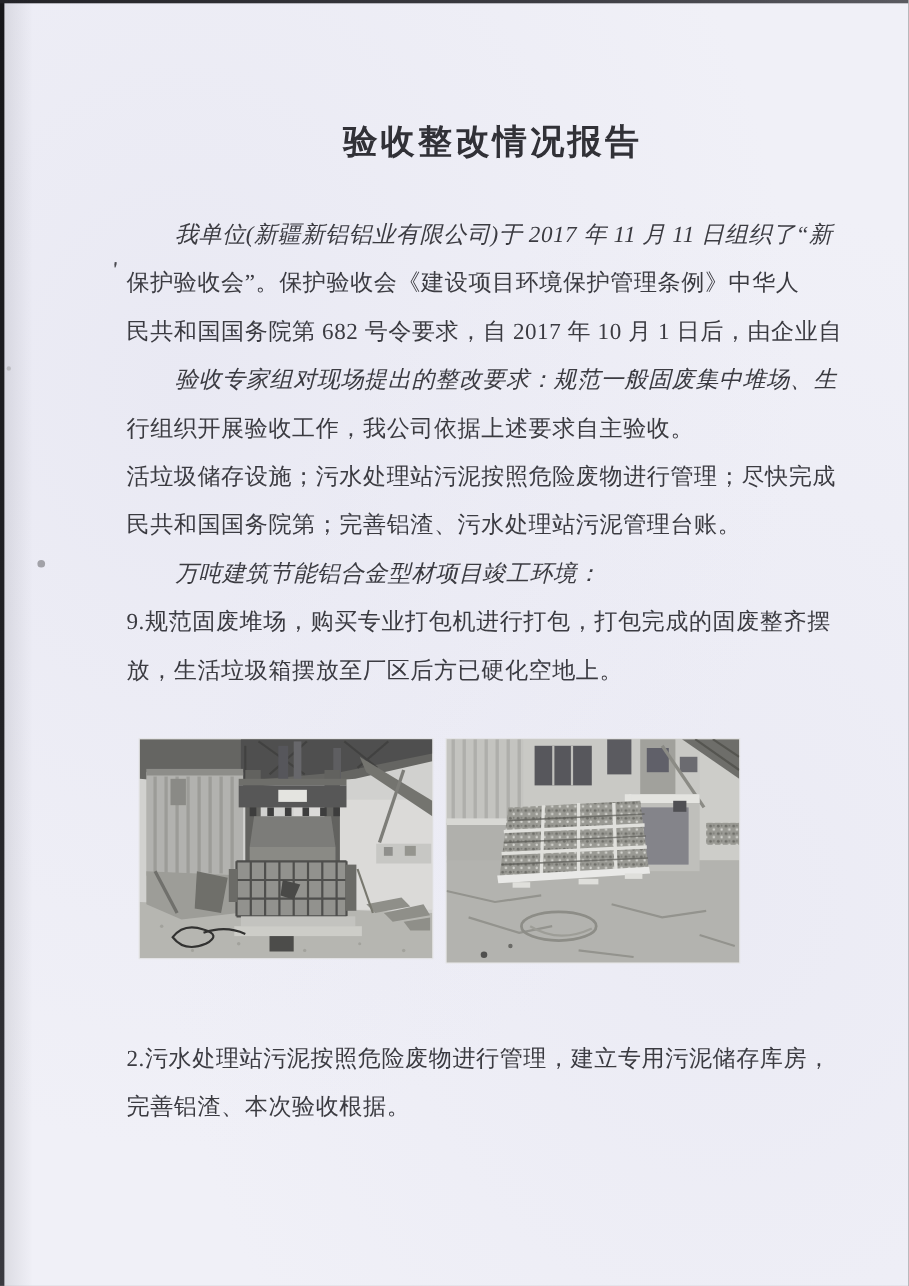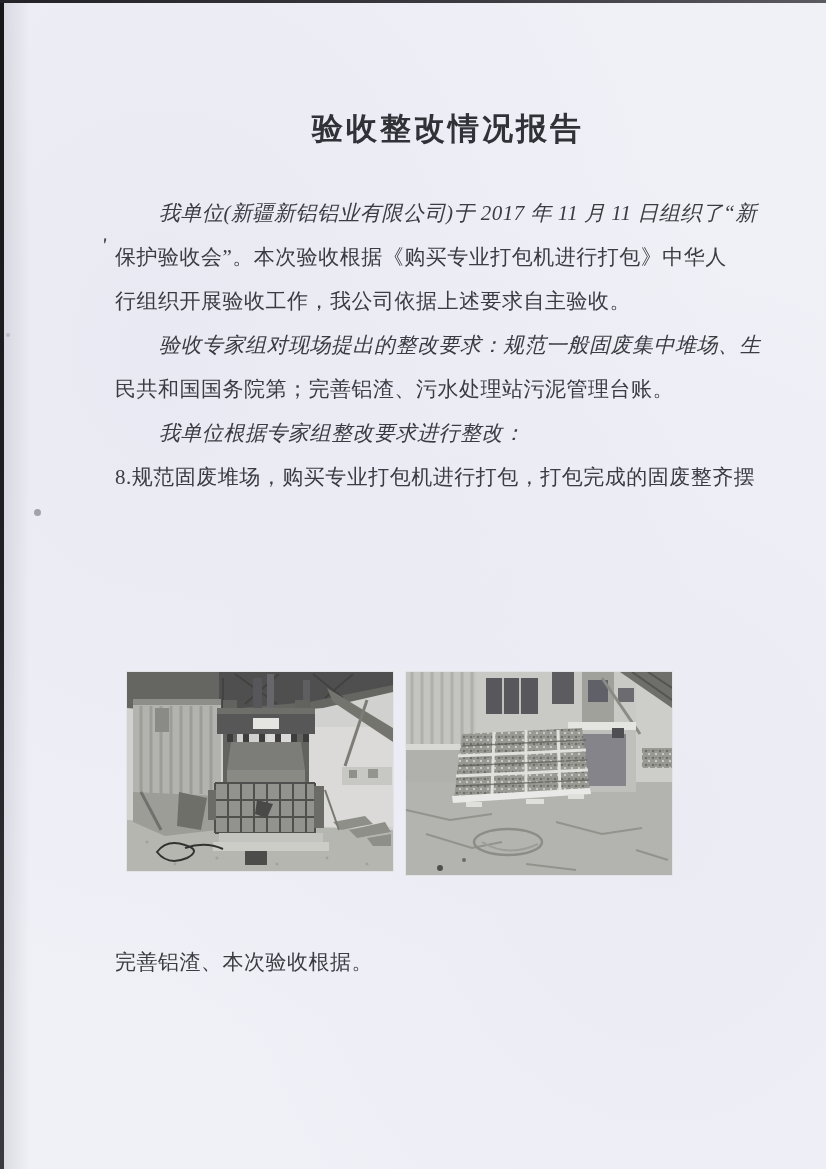--- a/index.html
+++ b/index.html
@@ -59,26 +59,29 @@
   <div class="edge-top"></div>
   <div class="edge-shadow"></div>
   <div class="speck-dot"></div>
   <div class="speck-tiny"></div>
   <div class="tick-mark">＇</div>
 
   <h1 class="title">验收整改情况报告</h1>
 
   <div class="body-block block1">
     <div class="line indent">我单位(新疆新铝铝业有限公司)于 2017 年 11 月 11 日组织了“新</div>
-    <div class="line">保护验收会”。本次验收根据《购买专业打包机进行打包》中华人</div>
+    <div class="line">保护验收会”。保护验收会《建设项目环境保护管理条例》中华人</div>
+    <div class="line">民共和国国务院第 682 号令要求，自 2017 年 10 月 1 日后，由企业自</div>
+    <div class="line indent">验收专家组对现场提出的整改要求：规范一般固废集中堆场、生</div>
     <div class="line">行组织开展验收工作，我公司依据上述要求自主验收。</div>
-    <div class="line indent">验收专家组对现场提出的整改要求：规范一般固废集中堆场、生</div>
+    <div class="line">活垃圾储存设施；污水处理站污泥按照危险废物进行管理；尽快完成</div>
     <div class="line">民共和国国务院第；完善铝渣、污水处理站污泥管理台账。</div>
-    <div class="line indent">我单位根据专家组整改要求进行整改：</div>
-    <div class="line">8.规范固废堆场，购买专业打包机进行打包，打包完成的固废整齐摆</div>
+    <div class="line indent">万吨建筑节能铝合金型材项目竣工环境：</div>
+    <div class="line">9.规范固废堆场，购买专业打包机进行打包，打包完成的固废整齐摆</div>
+    <div class="line">放，生活垃圾箱摆放至厂区后方已硬化空地上。</div>
   </div>
 
   <div class="figure-row">
 
     <figure class="photo photo1" style="margin:0">
       <svg width="266" height="199" viewBox="0 0 266 199" preserveAspectRatio="none">
         <rect width="266" height="199" fill="#d4d4d1"></rect>
         <rect x="140" y="55" width="126" height="100" fill="#dedddb"></rect>
         <rect x="215" y="95" width="50" height="18" fill="#c9c9c6"></rect>
         <rect x="222" y="98" width="8" height="8" fill="#8f8f8c"></rect>
@@ -266,16 +269,17 @@
         <polygon points="46,124 184,116 185,122 47,131" fill="#ececea"></polygon>
         <rect x="60" y="130" width="16" height="5" fill="#e2e2de"></rect>
         <rect x="120" y="127" width="18" height="5" fill="#e2e2de"></rect>
         <rect x="162" y="122" width="16" height="5" fill="#e2e2de"></rect>
       </svg>
     </figure>
 
   </div>
 
   <div class="body-block block2">
+    <div class="line">2.污水处理站污泥按照危险废物进行管理，建立专用污泥储存库房，</div>
     <div class="line">完善铝渣、本次验收根据。</div>
   </div>
 
 </div>
 
 </body></html>

